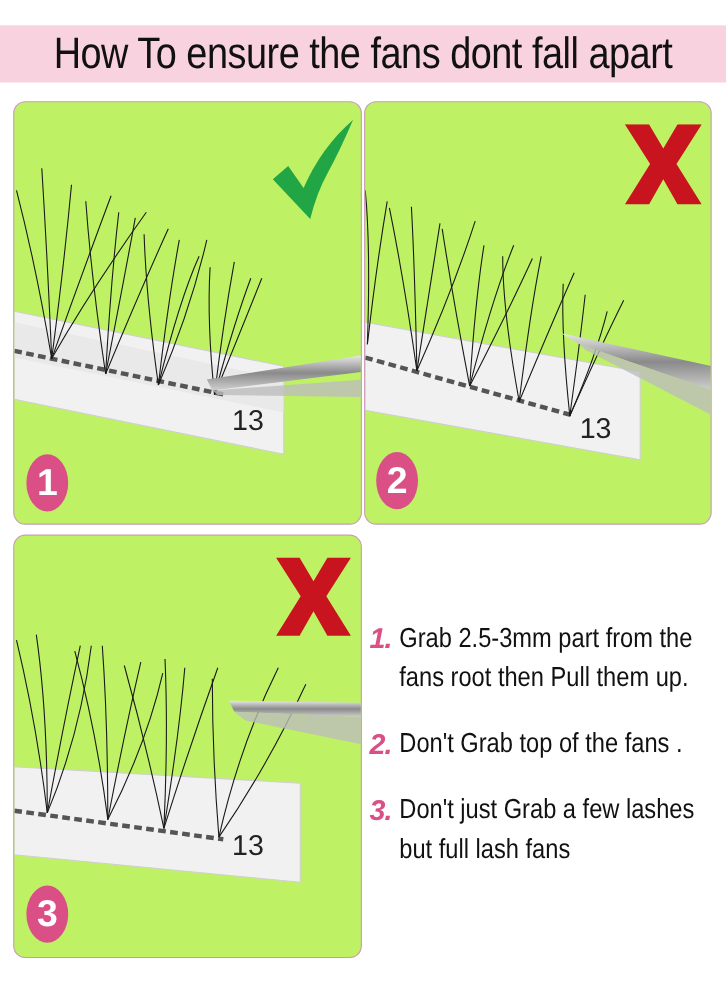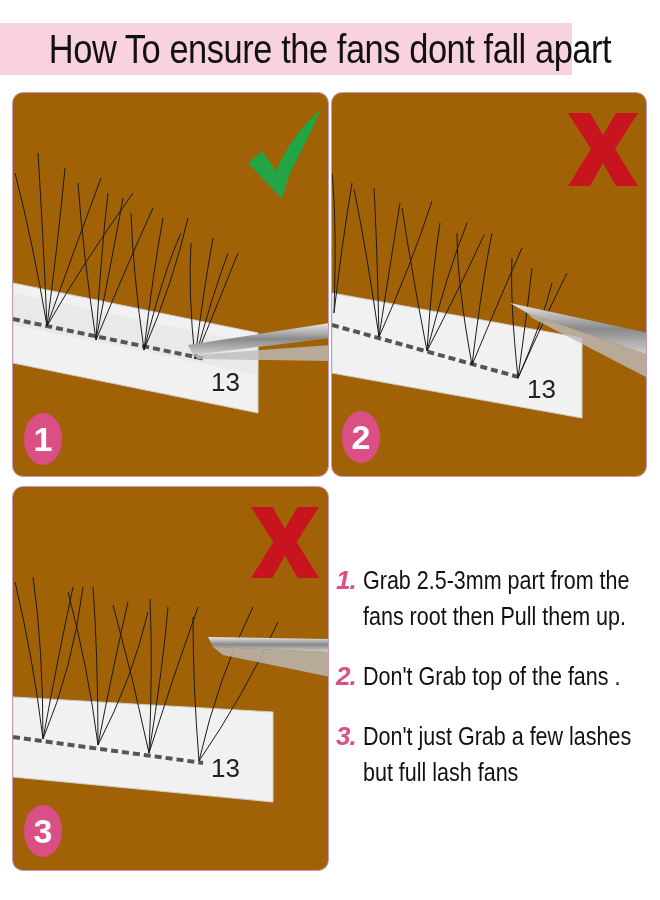--- a/index.html
+++ b/index.html
@@ -1,30 +1,30 @@
 <!DOCTYPE html>
 <html><head>
 <meta charset="utf-8">
 <style>
   html, body { margin: 0; padding: 0; background: #ffffff; }
   body { width: 660px; height: 900px; position: relative; overflow: hidden; font-family: "Liberation Sans", sans-serif; }
   .banner {
-    position: absolute; left: 0; top: 23px; width: 572px; height: 52px;
+    position: absolute; left: 0; top: 23px; width: 660px; height: 52px;
     background: #f9d2e0;
   }
   .banner-title {
     position: absolute; left: 0; top: 0; width: 660px; height: 52px;
     line-height: 52px; text-align: center; color: #111;
     font-size: 40px; letter-spacing: -0.5px;
     transform: scaleX(0.86); transform-origin: 330px 50%;
     white-space: nowrap;
   }
   .panel {
     position: absolute; box-sizing: border-box;
-    border: 1.5px solid #c99ab8; border-radius: 11px; background: #a16207; overflow: hidden;
+    border: 1.5px solid #c99ab8; border-radius: 11px; background: #bef264; overflow: hidden;
   }
   .panel svg.scene { position: absolute; left: 0; top: 0; }
   .badge {
     position: absolute; width: 38px; height: 52px; border-radius: 50%;
     background: #d94f86; color: #fff; font-weight: bold; font-size: 34px;
     text-align: center; line-height: 52px;
   }
   .mark { position: absolute; }
   .instructions { position: absolute; left: 336px; top: 562px; width: 320px; }
   .step { position: relative; padding-left: 27px; color: #111; font-size: 25px; line-height: 36px; margin-bottom: 24px; }

